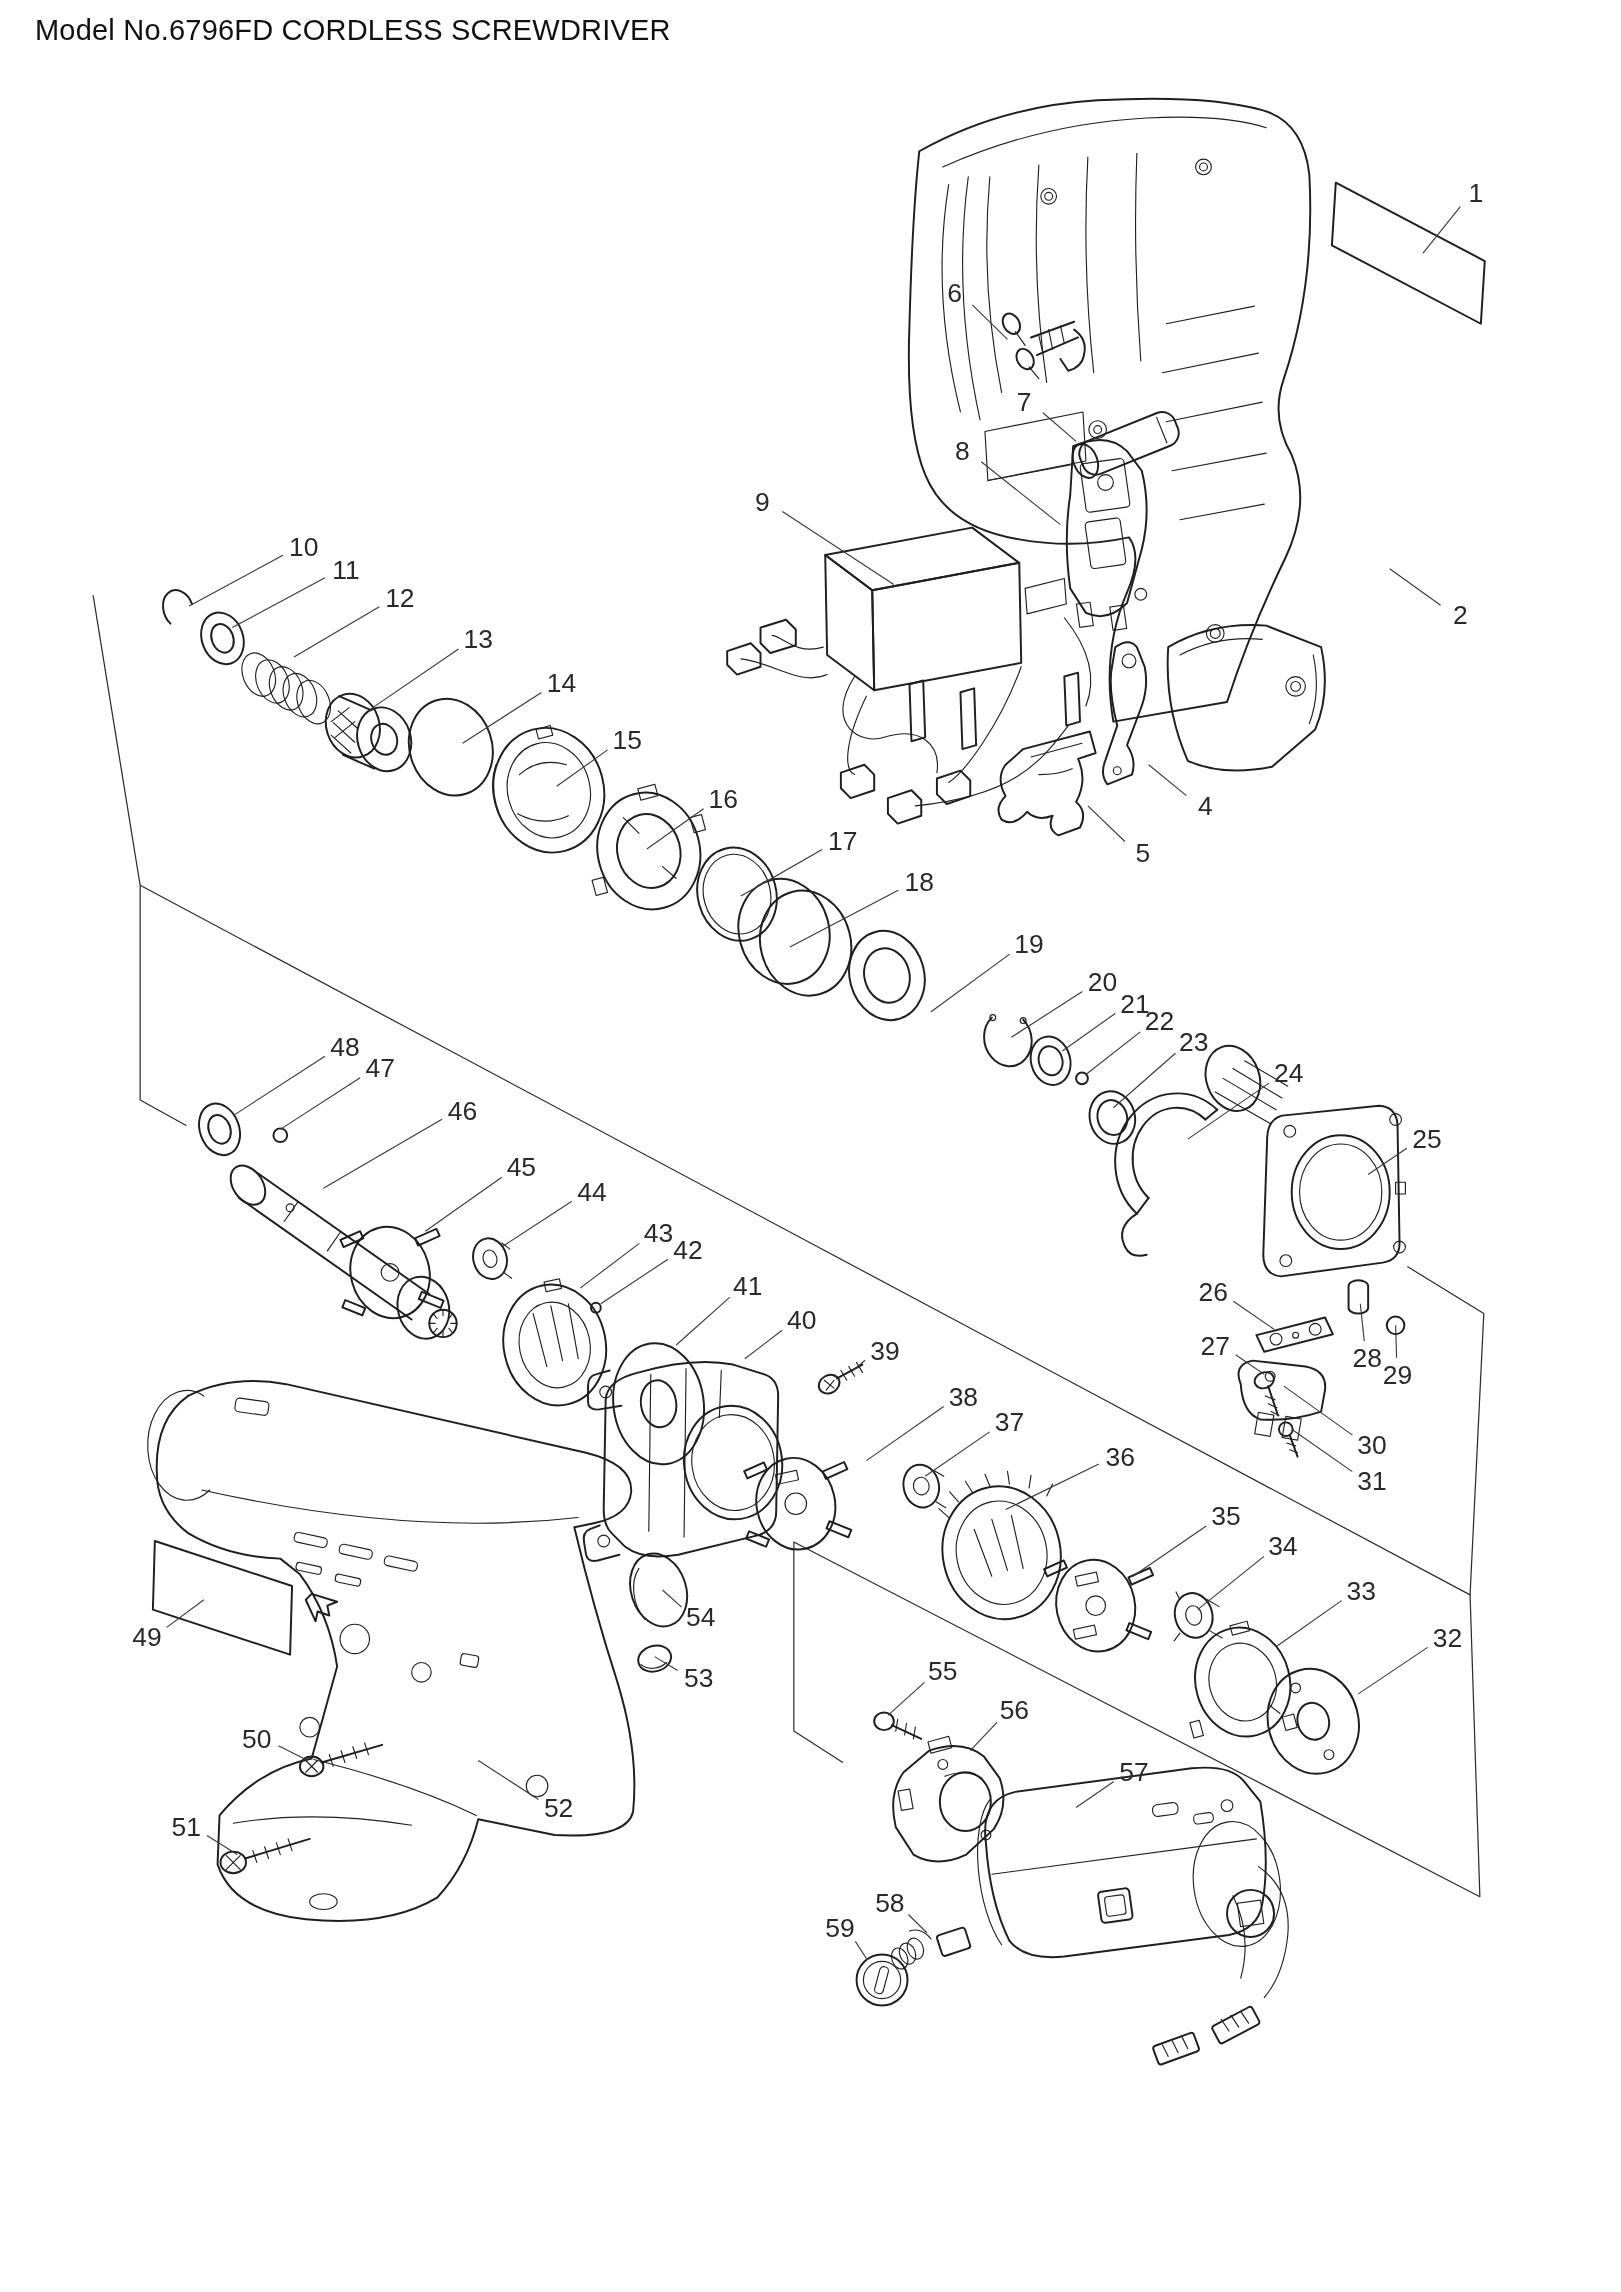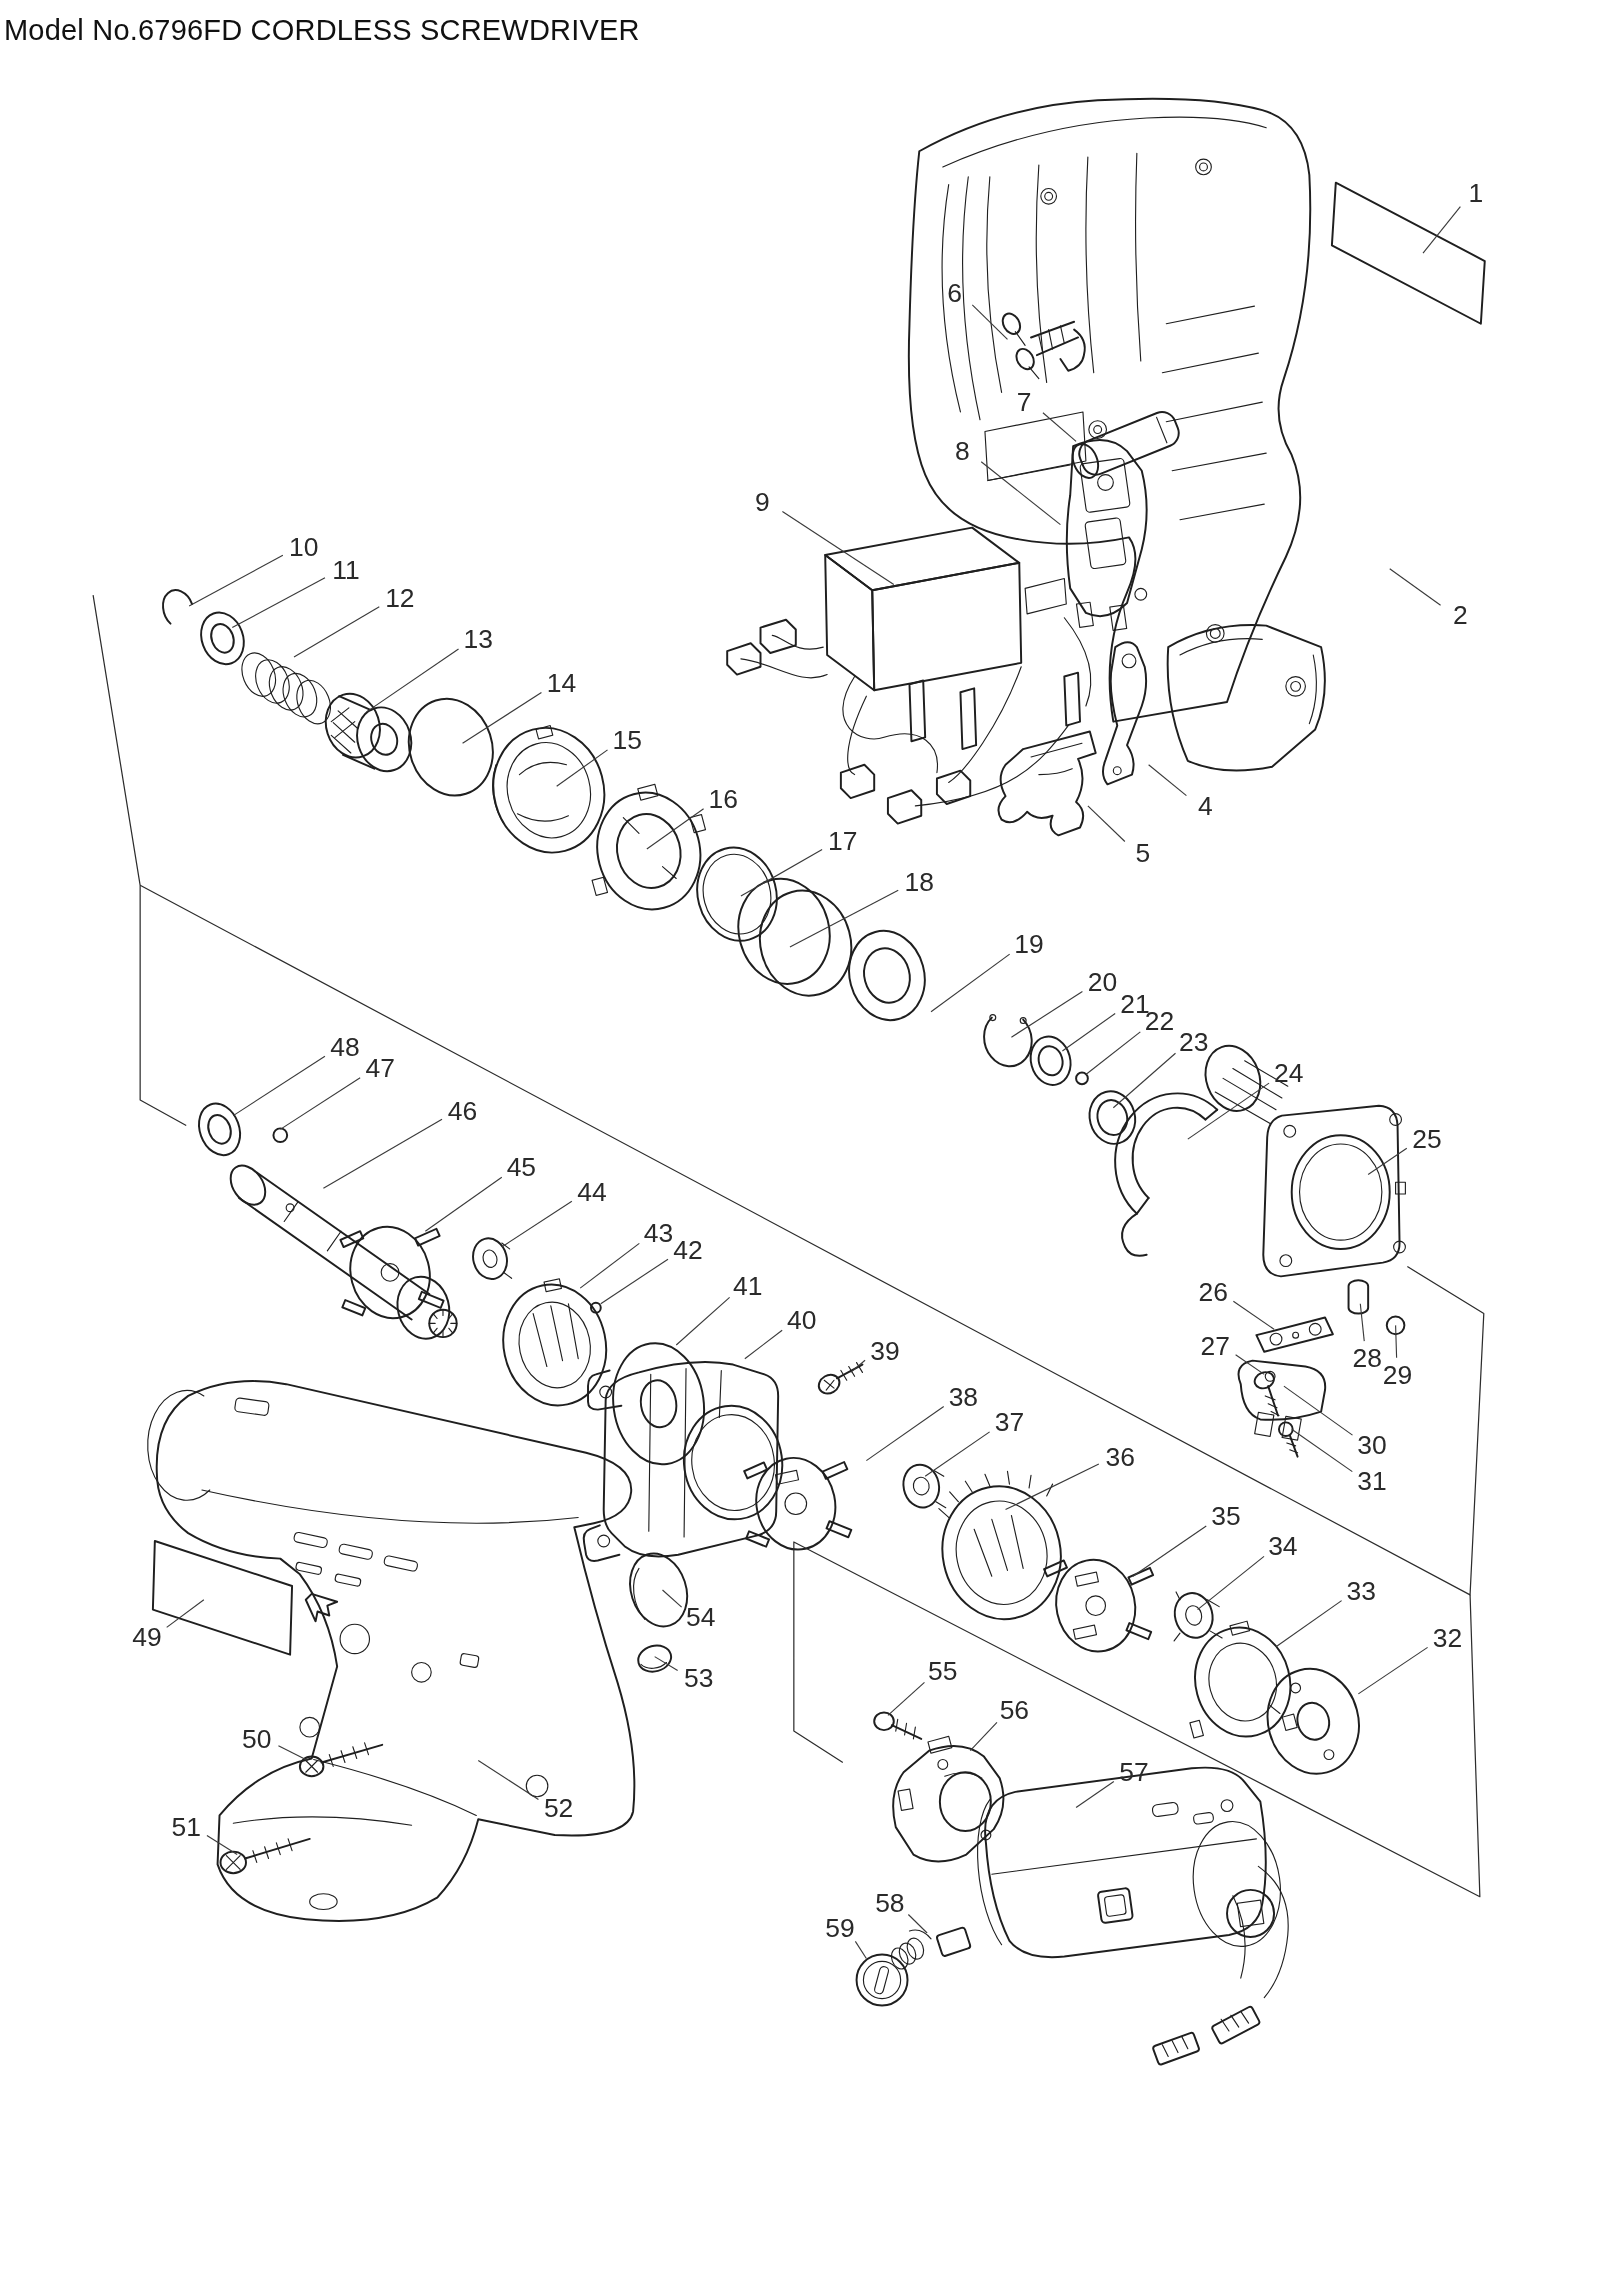--- a/index.html
+++ b/index.html
@@ -1,17 +1,17 @@
 <!DOCTYPE html>
 <html><head>
 <meta charset="utf-8">
 <style>
   html,body{margin:0;padding:0;background:#ffffff;}
   body{width:1621px;height:2293px;position:relative;font-family:"Liberation Sans",sans-serif;overflow:hidden;}
-  .title{position:absolute;left:4px;top:13.7px;font-size:29px;color:#111;letter-spacing:0.2px;white-space:nowrap;}
+  .title{position:absolute;left:35px;top:13.7px;font-size:29px;color:#111;letter-spacing:0.2px;white-space:nowrap;}
   #diagram-svg{position:absolute;left:0;top:0;}
   .p{fill:none;stroke:#1f1f1f;stroke-width:2;stroke-linecap:round;stroke-linejoin:round;}
   .t{fill:none;stroke:#1f1f1f;stroke-width:1.15;stroke-linecap:round;stroke-linejoin:round;}
   .leader{stroke:#3a3a3a;stroke-width:1.15;fill:none;}
   .bracket{stroke:#2c2c2c;stroke-width:1.25;fill:none;stroke-linejoin:round;}
   .callout{font-size:27px;fill:#2a2a2a;}
 </style>
 </head>
 <body>
 

